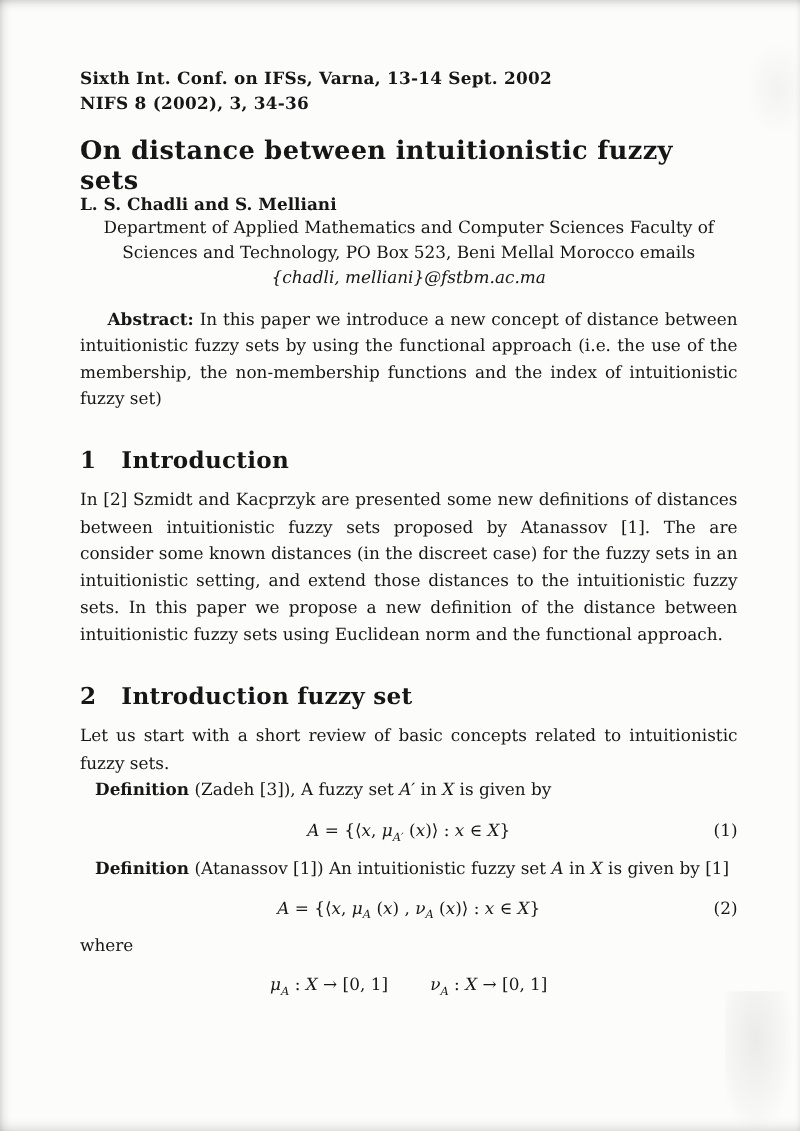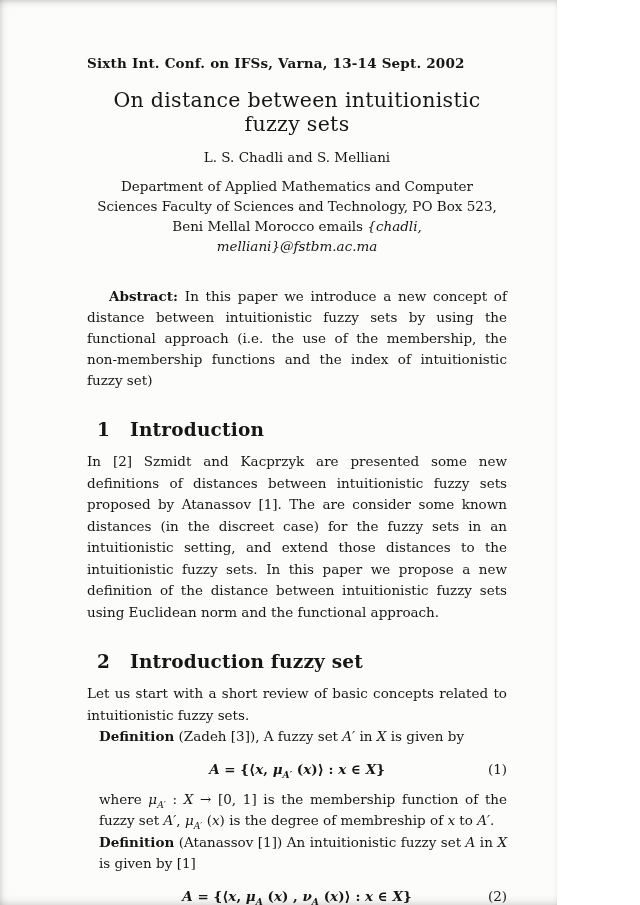--- a/index.html
+++ b/index.html
@@ -1,81 +1,79 @@
 <!DOCTYPE html>
 <html lang="en"><head>
 <meta charset="utf-8">
 <style>
   html, body { margin: 0; padding: 0; background: #ffffff; }
   .page {
     position: relative;
-    width: 557px;
+    width: 640px;
     height: 905px;
     box-sizing: border-box;
-    padding: 53px 50px 0 87px;
+    padding: 53px 50px 0 64px;
     background: #fcfcfb;
     color: #161616;
     font-family: "DejaVu Serif", "Liberation Serif", serif;
     font-size: 13.5px;
     overflow: hidden;
     box-shadow:
       inset 0 7px 9px -7px rgba(0,0,0,0.28),
       inset 7px 0 9px -7px rgba(0,0,0,0.22),
       inset 0 -8px 10px -7px rgba(0,0,0,0.18),
       inset -4px 0 7px -6px rgba(0,0,0,0.10);
   }
   .doc-header div {
     font-weight: bold;
     line-height: 20px;
     letter-spacing: 0.2px;
   }
   .title {
     margin: 15px 0 0;
     font-size: 20.5px;
-    font-weight: normal;
-    text-align: center;
+    font-weight: bold;
+    text-align: left;
     letter-spacing: 0.3px;
   }
   .authors {
-    margin-top: 13px;
-    text-align: center;
-    font-weight: normal;
+    text-align: left;
+    font-weight: bold;
   }
   .affiliation {
-    margin-top: 11px;
     text-align: center;
     line-height: 20px;
     padding: 0 8px;
   }
   .abstract {
-    margin: 30px 0 0;
+    margin: 14px 0 0;
     text-indent: 22px;
     text-align: justify;
     line-height: 21px;
   }
   .section-heading {
-    margin: 28px 10px 0;
+    margin: 28px 0 0;
     font-size: 18.5px;
     font-weight: bold;
     letter-spacing: 0.2px;
   }
   .sec-num { display: inline-block; margin-right: 20px; }
   .body-par {
     margin: 11px 0 0;
     text-align: justify;
     line-height: 21.5px;
   }
   .no-gap { margin-top: 0; margin-left: 12px; }
   .equation {
     display: grid;
     grid-template-columns: 1fr auto 1fr;
     align-items: baseline;
     margin: 13px 0 12px;
   }
-  .eq-body { grid-column: 2; white-space: nowrap; font-weight: bold; }
+  .eq-body { grid-column: 2; white-space: nowrap; }
   .eq-num { grid-column: 3; justify-self: end; }
   .eq-center {
     margin: 11px 0 10px;
     text-align: center;
     white-space: nowrap;
   }
   .inline-label { margin: 9px 0 0; }
   sub { font-size: 68%; line-height: 0; }
   .page-number {
     position: absolute;
@@ -99,20 +97,21 @@
       rgba(120,120,120,0.07), rgba(120,120,120,0.02) 55%, rgba(120,120,120,0) 75%);
   }
 </style>
 </head>
 <body>
 
 <div class="page">
 
   <header class="doc-header">
     <div>Sixth Int. Conf. on IFSs, Varna, 13-14 Sept. 2002</div>
+    <div>NIFS 8 (2002), 3, 34-36</div>
   </header>
 
   <h1 class="title">On distance between intuitionistic fuzzy sets</h1>
 
   <div class="authors">L. S. Chadli and S. Melliani</div>
 
   <div class="affiliation">Department of Applied Mathematics and Computer Sciences Faculty of Sciences and Technology, PO Box 523, Beni Mellal Morocco emails <i>{chadli, melliani}@fstbm.ac.ma</i></div>
 
   <p class="abstract"><b>Abstract:</b>  In this paper we introduce a new concept of distance between intuitionistic fuzzy sets by using the functional approach (i.e.  the use of the membership, the non-membership functions and the index of intuitionistic fuzzy set)</p>
 
@@ -127,21 +126,20 @@
   </h2>
 
   <p class="body-par">Let us start with a short review of basic concepts related to intuitionistic fuzzy sets.</p>
   <p class="body-par no-gap"><b>Definition</b> (Zadeh [3]), A fuzzy set <i>A′</i> in <i>X</i> is given by</p>
 
   <div class="equation">
     <span class="eq-body"><i>A</i> = {⟨<i>x</i>, <i>μ</i><sub><i>A′</i></sub> (<i>x</i>)⟩ : <i>x</i> ∈ <i>X</i>}</span>
     <span class="eq-num">(1)</span>
   </div>
 
-  <p class="body-par no-gap">where <i>μ</i><sub><i>A′</i></sub> : <i>X</i> → [0, 1] is the membership function of the fuzzy set <i>A′</i>, <i>μ</i><sub><i>A′</i></sub> (<i>x</i>) is the degree of membreship of <i>x</i> to <i>A′</i>.</p>
   <p class="body-par no-gap"><b>Definition</b> (Atanassov [1]) An intuitionistic fuzzy set <i>A</i> in <i>X</i> is given by [1]</p>
 
   <div class="equation">
     <span class="eq-body"><i>A</i> = {⟨<i>x</i>, <i>μ</i><sub><i>A</i></sub> (<i>x</i>) , <i>ν</i><sub><i>A</i></sub> (<i>x</i>)⟩ : <i>x</i> ∈ <i>X</i>}</span>
     <span class="eq-num">(2)</span>
   </div>
 
   <p class="body-par inline-label no-gap">where</p>
 
   <div class="eq-center"><i>μ</i><sub><i>A</i></sub> : <i>X</i> → [0, 1]   <i>ν</i><sub><i>A</i></sub> : <i>X</i> → [0, 1]</div>

